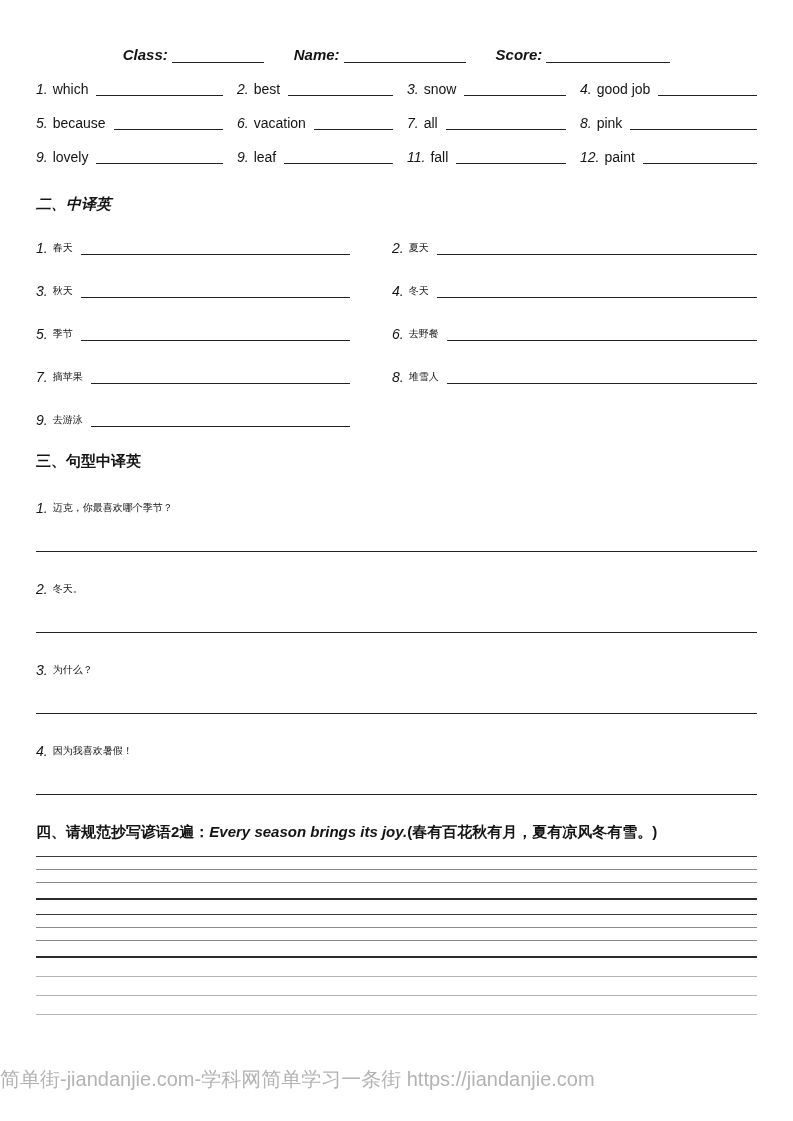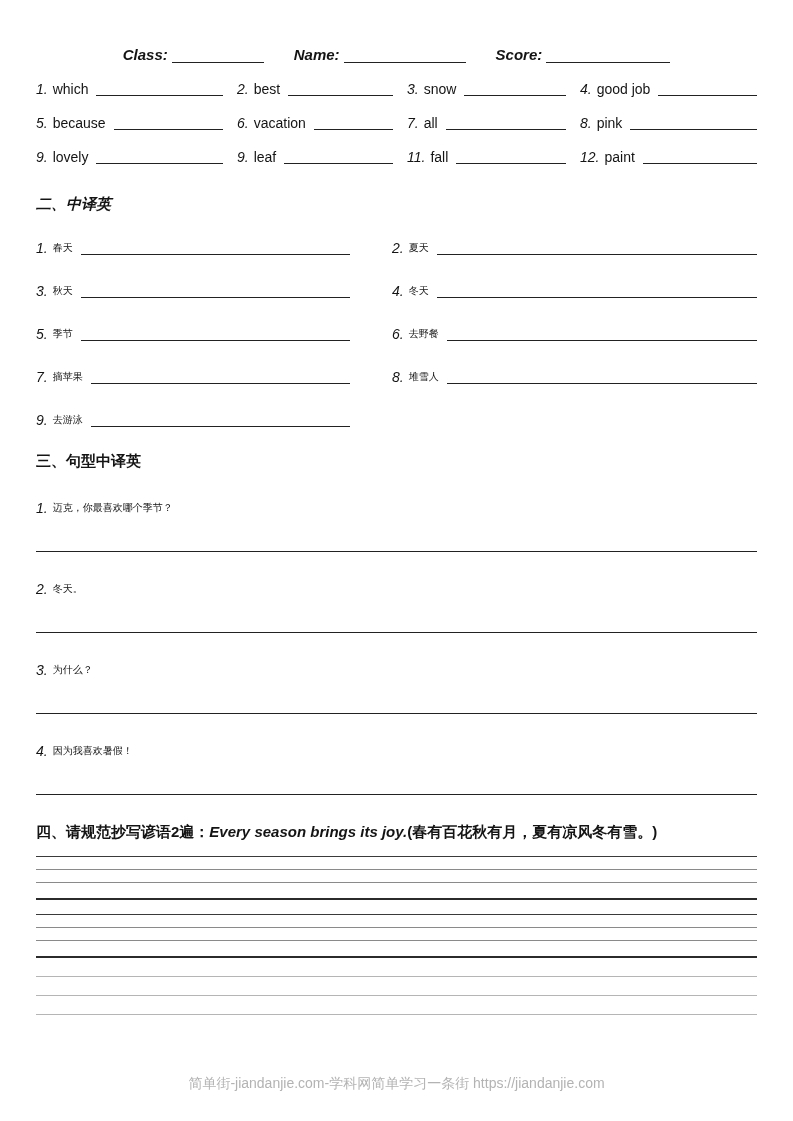--- a/index.html
+++ b/index.html
@@ -45,21 +45,21 @@
   .copy-heading { line-height: 21px; }
   .en-bold { font-style: italic; }
 
   .copy-lines { margin-top: 14px; }
   .wl { height: 0; border-top: 1px solid #8a8a8a; }
   .wl.d { border-top: 1.5px solid #3a3a3a; }
   .wl.b { border-top: 2px solid #2b2b2b; }
   .wl.l { border-top: 1px solid #b5b5b5; }
   .mt12 { margin-top: 12px; } .mt14 { margin-top: 14px; } .mt15 { margin-top: 15px; } .mt18 { margin-top: 18px; }
 
-  .footer { position: absolute; left: 0; right: 0; bottom: 28px; text-align: center; font-size: 14px; color: #b3b3b3; }
+  .footer { position: absolute; left: 0; right: 0; bottom: 28px; text-align: left; font-size: 20px; color: #b3b3b3; }
 </style>
 </head>
 <body>
 
 <div class="page">
 
 
   <div class="fields">
     <div class="field">
       <span class="flabel">Class:</span>

